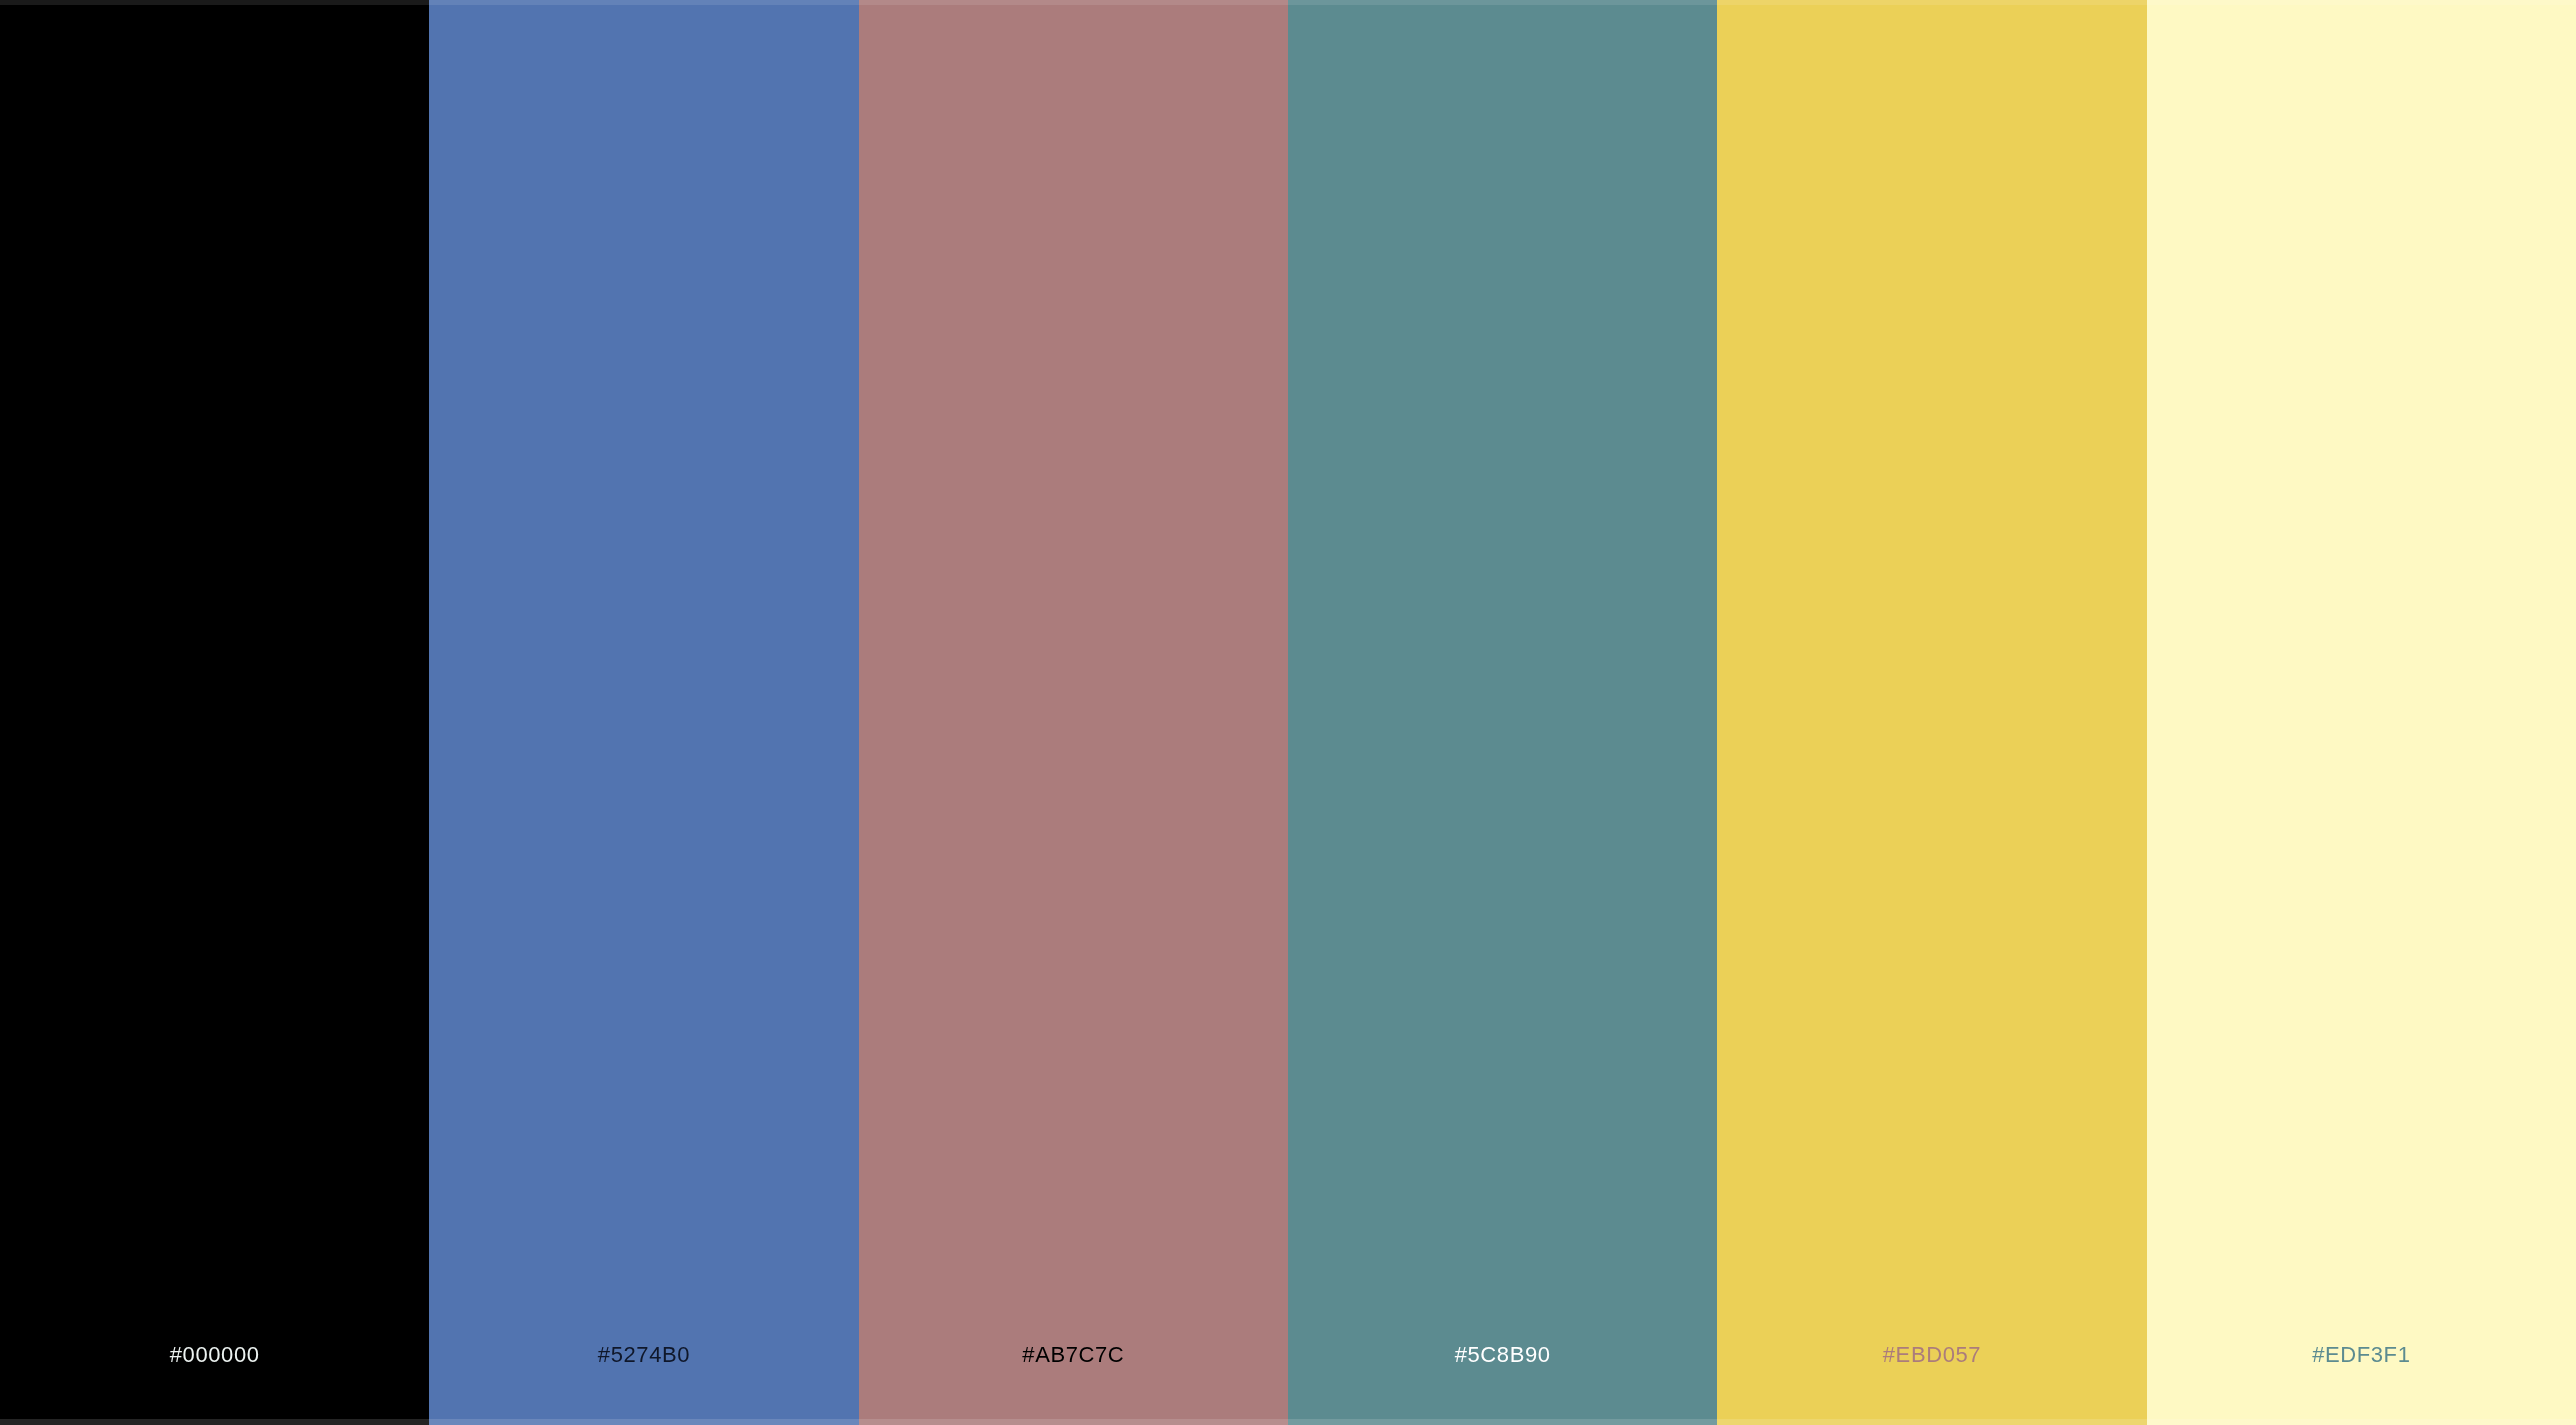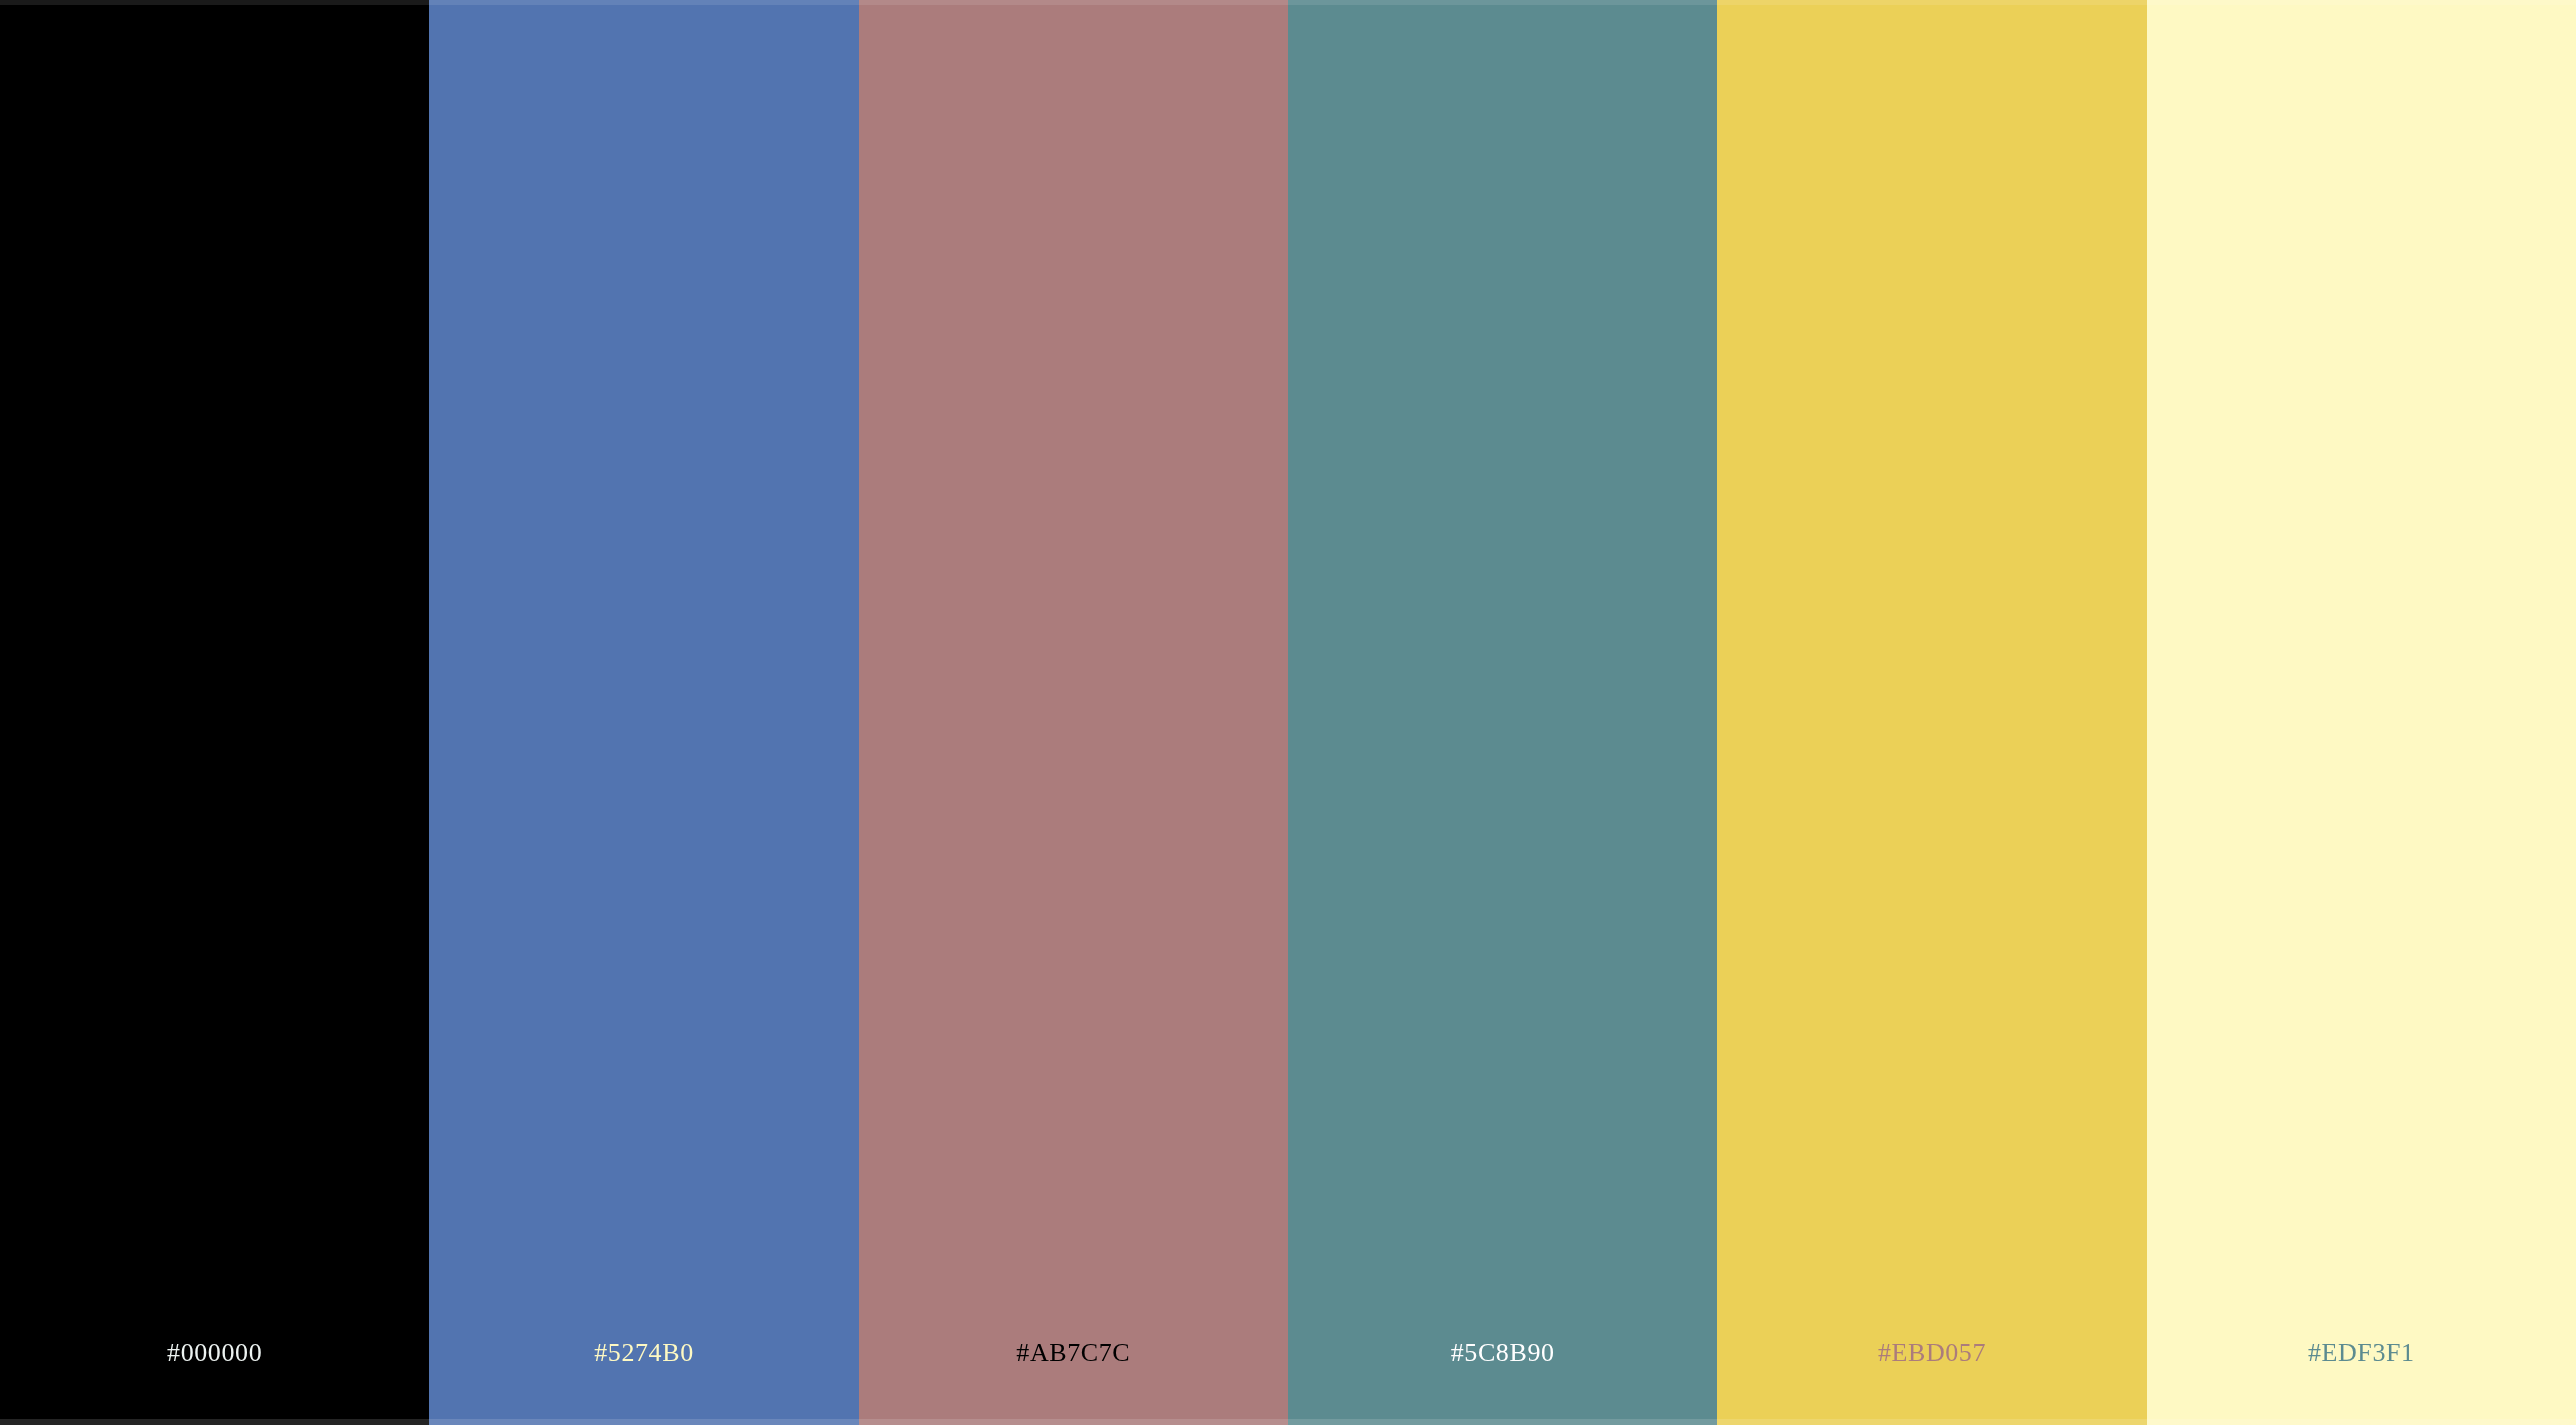--- a/index.html
+++ b/index.html
@@ -50,40 +50,39 @@
     left: 0;
     right: 0;
     height: 5.9px;
     background: rgba(255,255,255,0.14);
     pointer-events: none;
   }
 
   .swatch-label {
     position: relative;
     z-index: 2;
-    font-size: 26px;
+    font-size: 22px;
     letter-spacing: 0.6px;
     line-height: 1;
     margin-bottom: 59px;
     white-space: nowrap;
     user-select: text;
-    font-family: Liberation Serif, serif;
   }
 </style>
 </head>
 <body style="background: rgb(237, 243, 241);">
 
 <div id="palette" style="width: 2576px; height: 1425px;">
 
   <div class="swatch" style="background-color: rgb(0, 0, 0);">
     <span class="swatch-label" style="color: rgb(237, 243, 241);">#000000</span>
   </div>
 
   <div class="swatch" style="background-color: rgb(82, 116, 176);">
-    <span class="swatch-label" style="color: #fef9c3;">#5274B0</span>
+    <span class="swatch-label" style="color: #0f172a;">#5274B0</span>
   </div>
 
   <div class="swatch" style="background-color: rgb(171, 124, 124);">
     <span class="swatch-label" style="color: #000000;">#AB7C7C</span>
   </div>
 
   <div class="swatch" style="background-color: rgb(92, 139, 144);">
     <span class="swatch-label" style="color: #ffffff;">#5C8B90</span>
   </div>
 

